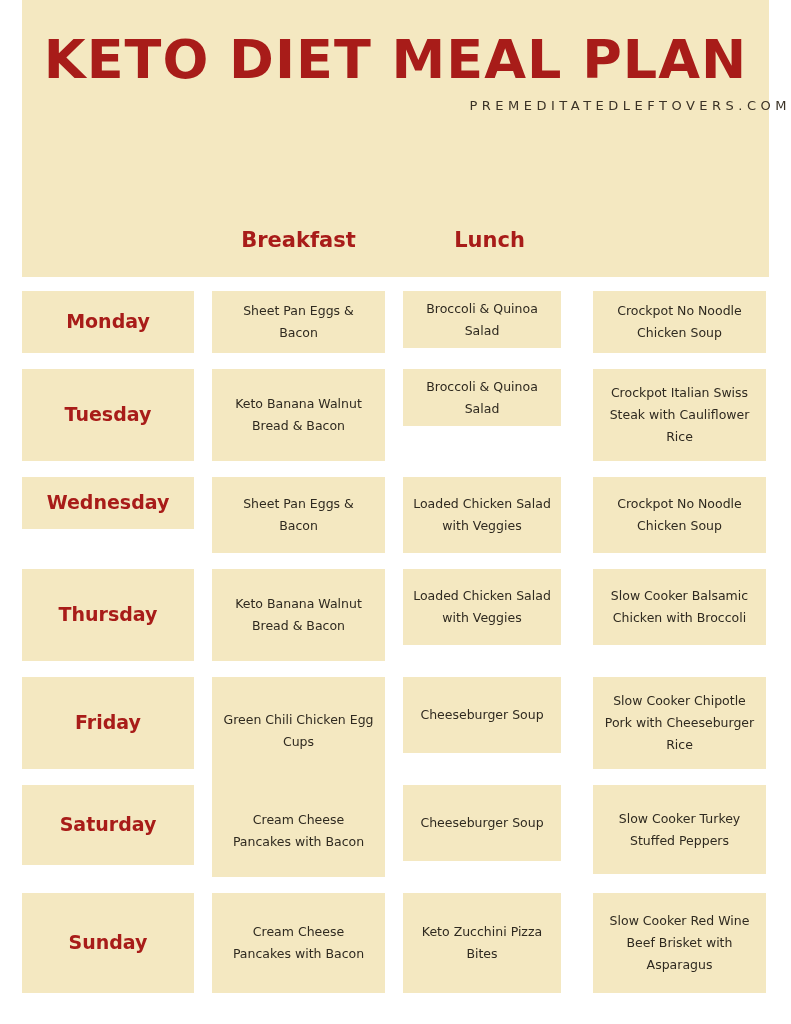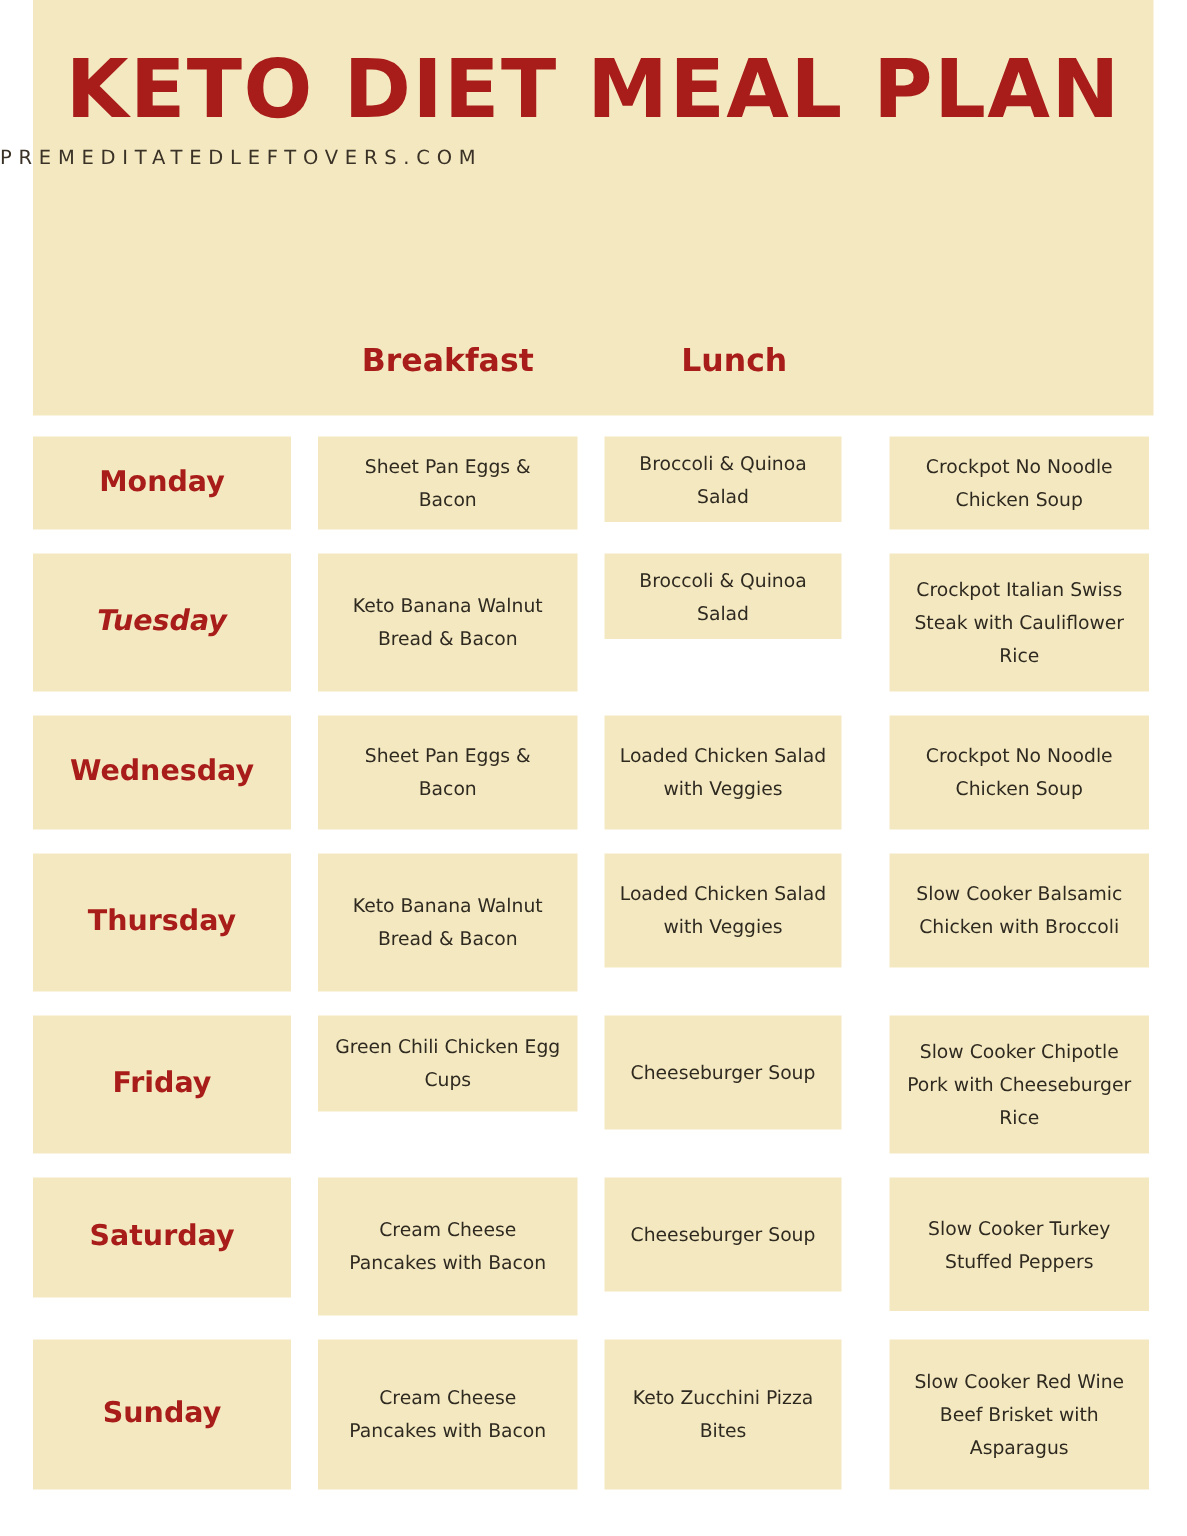--- a/index.html
+++ b/index.html
@@ -38,21 +38,21 @@
     font-size: 54px;
     letter-spacing: 1px;
     color: #a81c19;
     line-height: 1.05;
   }
   .subtitle {
     position: absolute;
     left: 0;
     right: 0;
     top: 98px;
-    text-align: left;
+    text-align: right;
     font-size: 13px;
     letter-spacing: 4.5px;
     color: #3a3226;
     font-family: "DejaVu Sans", sans-serif;
   }
   .col-headers {
     position: absolute;
     left: 22px;
     top: 228px;
     width: 747px;
@@ -126,43 +126,43 @@
   <div class="grid">
 
     <div class="row" style="height:62px;">
       <div class="cell day" style="height:62px;">Monday</div>
       <div class="cell c0" style="height:62px;">Sheet Pan Eggs &amp; Bacon</div>
       <div class="cell c1" style="height:57px;">Broccoli &amp; Quinoa Salad</div>
       <div class="cell c2" style="height:62px;">Crockpot No Noodle Chicken Soup</div>
     </div>
 
     <div class="row" style="height:92px;">
-      <div class="cell day" style="height:92px;font-style:italic;">Tuesday</div>
+      <div class="cell day" style="height:92px;">Tuesday</div>
       <div class="cell c0" style="height:92px;">Keto Banana Walnut Bread &amp; Bacon</div>
       <div class="cell c1" style="height:57px;">Broccoli &amp; Quinoa Salad</div>
       <div class="cell c2" style="height:92px;">Crockpot Italian Swiss Steak with Cauliflower Rice</div>
     </div>
 
     <div class="row" style="height:76px;">
-      <div class="cell day" style="height:76px;">Wednesday</div>
+      <div class="cell day" style="height:52px;">Wednesday</div>
       <div class="cell c0" style="height:76px;">Sheet Pan Eggs &amp; Bacon</div>
       <div class="cell c1" style="height:76px;">Loaded Chicken Salad with Veggies</div>
       <div class="cell c2" style="height:76px;">Crockpot No Noodle Chicken Soup</div>
     </div>
 
     <div class="row" style="height:92px;">
       <div class="cell day" style="height:92px;text-align:right;">Thursday</div>
       <div class="cell c0" style="height:92px;">Keto Banana Walnut Bread &amp; Bacon</div>
       <div class="cell c1" style="height:76px;">Loaded Chicken Salad with Veggies</div>
       <div class="cell c2" style="height:76px;">Slow Cooker Balsamic Chicken with Broccoli</div>
     </div>
 
     <div class="row" style="height:92px;">
       <div class="cell day" style="height:92px;">Friday</div>
-      <div class="cell c0" style="height:64px;">Green Chili Chicken Egg Cups</div>
+      <div class="cell c0" style="height:108px;">Green Chili Chicken Egg Cups</div>
       <div class="cell c1" style="height:76px;">Cheeseburger Soup</div>
       <div class="cell c2" style="height:92px;">Slow Cooker Chipotle Pork with Cheeseburger Rice</div>
     </div>
 
     <div class="row" style="height:92px;">
       <div class="cell day" style="height:80px;">Saturday</div>
       <div class="cell c0" style="height:92px;">Cream Cheese Pancakes with Bacon</div>
       <div class="cell c1" style="height:76px;">Cheeseburger Soup</div>
       <div class="cell c2" style="height:89px;">Slow Cooker Turkey Stuffed Peppers</div>
     </div>

